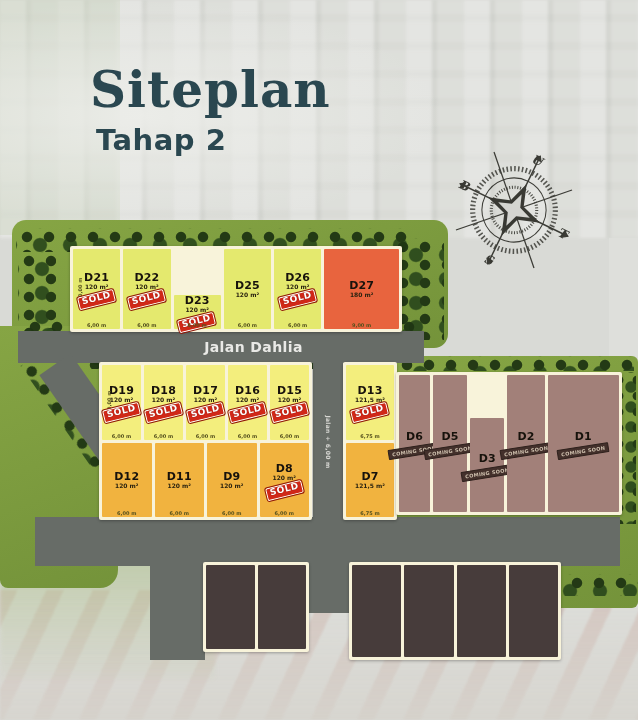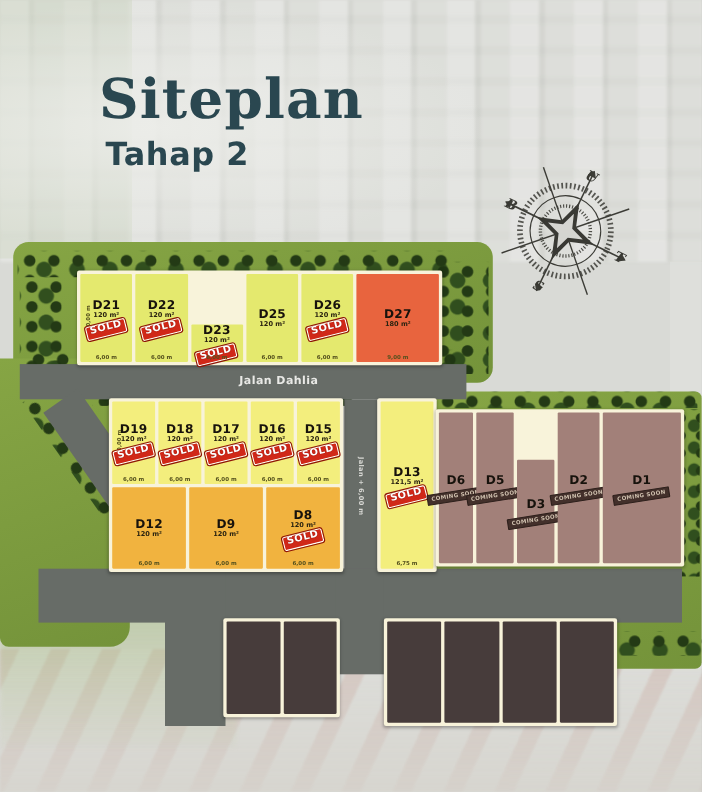--- a/index.html
+++ b/index.html
@@ -50,21 +50,21 @@
   #t-diag2{left:-16px;top:436px;width:200px;height:15px;transform:rotate(55deg);}
   #t-rt{left:396px;top:356px;width:238px;height:15px;}
   #t-re{left:610px;top:372px;width:26px;height:152px;background-size:18px 16px,24px 20px;}
   #t-br{left:456px;top:574px;width:182px;height:22px;}
   #t-bl{left:60px;top:538px;width:92px;height:16px;}
 
   
   .road{position:absolute;background:#676c67;z-index:4;}
   #road-main{left:18px;top:331px;width:406px;height:32px;}
   #road-main .rlabel{position:absolute;left:58%;top:50%;transform:translate(-50%,-50%);
-    color:#e9e9e6;font-size:10px;font-weight:700;letter-spacing:.4px;white-space:nowrap;}
+    color:#e9e9e6;font-size:14px;font-weight:700;letter-spacing:.4px;white-space:nowrap;}
   #road-diag{left:14px;top:424px;width:192px;height:38px;transform:rotate(55deg);}
   #road-vert{left:313px;top:363px;width:30px;height:157px;}
   #road-vert .rlabel{position:absolute;left:50%;top:50%;transform:translate(-50%,-50%) rotate(90deg);
     color:#d8d8d4;font-size:6px;font-weight:700;white-space:nowrap;letter-spacing:.3px;}
   #road-bottom{left:35px;top:517px;width:585px;height:49px;}
   #road-bleft{left:150px;top:517px;width:55px;height:143px;}
   #road-bmid{left:305px;top:517px;width:44px;height:96px;}
 
   
   .panel{position:absolute;background:#f8f3da;display:flex;gap:3px;padding:3px;
@@ -240,40 +240,50 @@
           <span class="wdim">6,00 m</span>
         </div>
       </div>
     <div class="lot-row">
         <div class="lot c-amber" style="flex: 1 1 0%;">
           <span class="lname">D12</span>
           <span class="larea">120 m²</span>
           <span class="wdim">6,00 m</span>
         </div>
         <div class="lot c-amber" style="flex: 1 1 0%;">
+          <span class="lname">D11</span>
+          <span class="larea">120 m²</span>
+          <span class="wdim">6,00 m</span>
+        </div>
+        <div class="lot c-amber" style="flex: 1 1 0%;">
           <span class="lname">D9</span>
           <span class="larea">120 m²</span>
           <span class="wdim">6,00 m</span>
         </div>
         <div class="lot c-amber" style="flex: 1 1 0%;">
           <span class="lname">D8</span>
           <span class="larea">120 m²</span>
           <span class="sold">SOLD</span>
           <span class="wdim">6,00 m</span>
         </div>
       </div>
   </div>
 
   <div class="panel" id="p-col">
       <div class="lot c-yellow" style="flex: 1 1 0%;">
         <span class="lname">D13</span>
         <span class="larea">121,5 m²</span>
         <span class="sold">SOLD</span>
         <span class="wdim">6,75 m</span>
       </div>
+      <div class="lot c-amber" style="flex: 1 1 0%;">
+        <span class="lname">D7</span>
+        <span class="larea">121,5 m²</span>
+        <span class="wdim">6,75 m</span>
+      </div>
     </div>
 
   <div class="panel" id="p-right">
       <div class="lot c-mauve" style="flex: 1 1 0%;">
         <span class="lname">D6</span>
         <span class="badge">COMING SOON</span>
       </div>
       <div class="lot c-mauve" style="flex: 1.1 1 0%;">
         <span class="lname">D5</span>
         <span class="badge">COMING SOON</span>

